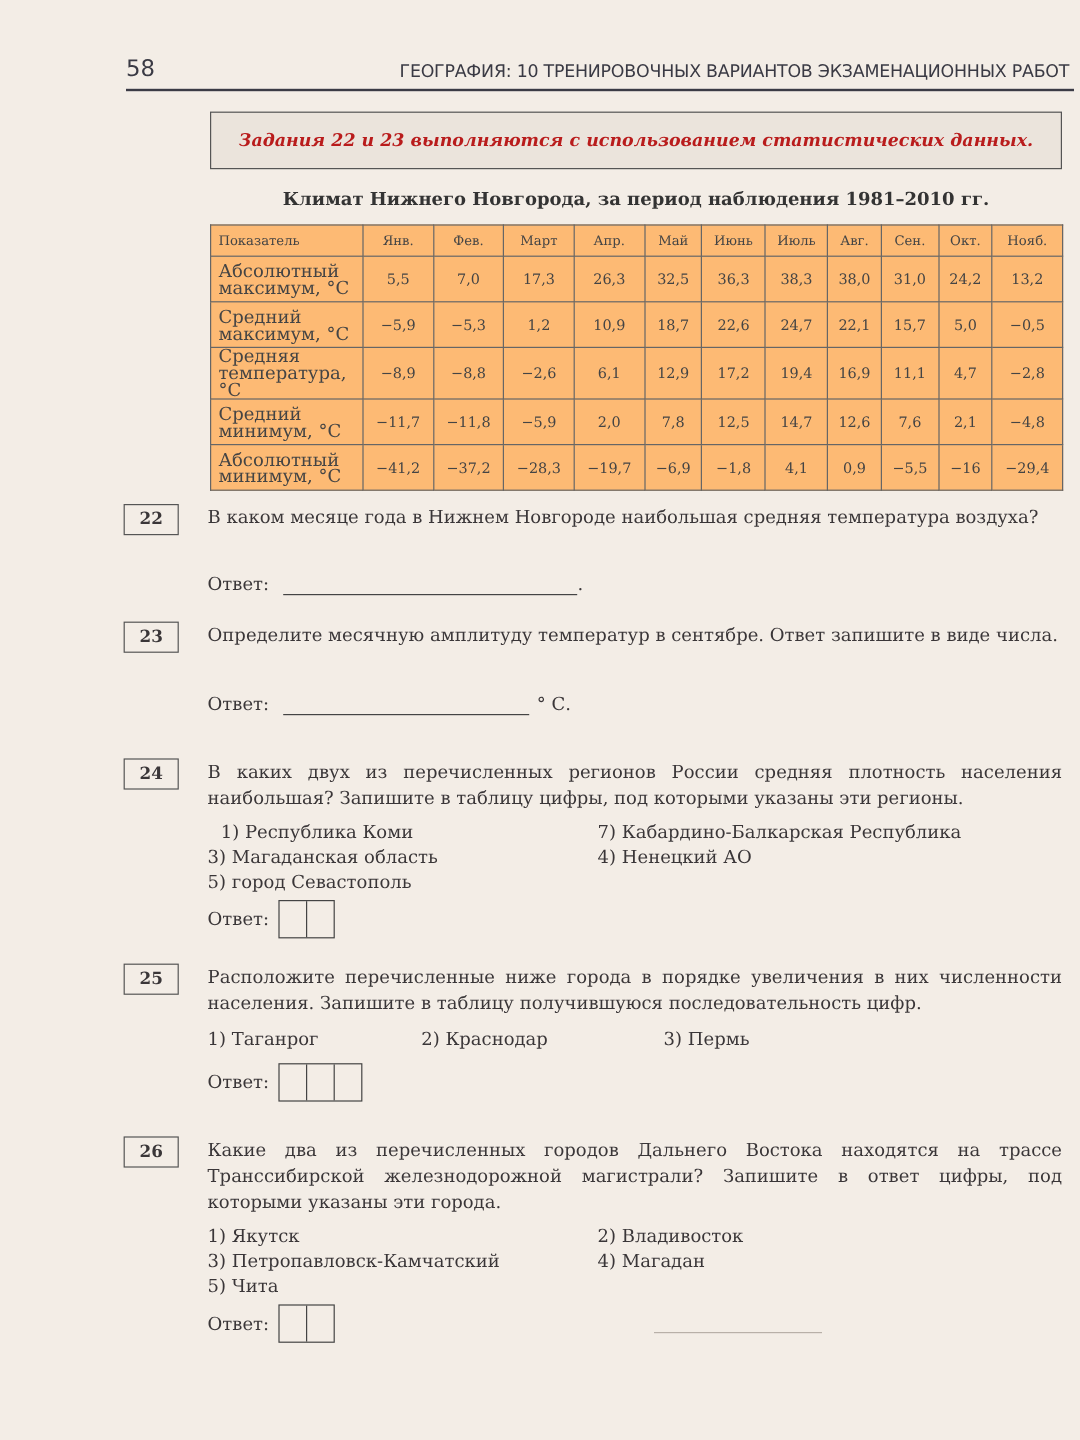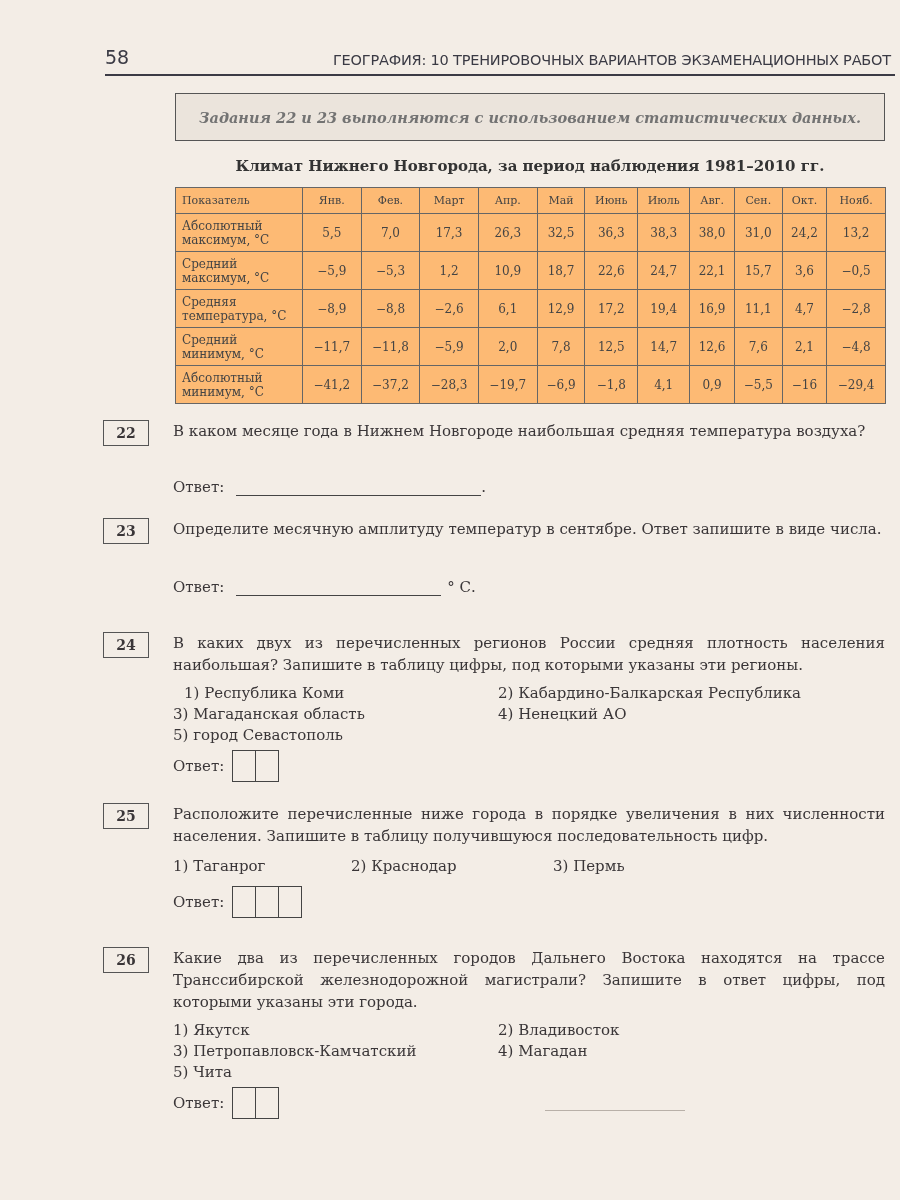--- a/index.html
+++ b/index.html
@@ -7,27 +7,27 @@
     width:900px; height:1200px; overflow:hidden;
     background:#f3ede6;
     font-family:"DejaVu Serif", serif;
     color:#3a3638;
     position:relative;
   }
   .page { position:absolute; left:0; top:0; width:900px; height:1200px; }
   .header { position:absolute; left:105px; top:44px; width:790px; height:30px; border-bottom:2px solid #3b3b45; }
   .page-num { position:absolute; left:0; top:2px; font-family:"DejaVu Sans", sans-serif; font-size:19px; color:#3a3a44; }
   .running-title { position:absolute; right:4px; top:8px; font-family:"DejaVu Sans", sans-serif; font-size:14.5px; color:#3a3a44; letter-spacing:-0.2px; }
-  .notice { position:absolute; left:175px; top:93px; width:708px; height:46px; border:1px solid #555; background:#ebe4dc; display:flex; align-items:center; justify-content:center; font-style:italic; font-weight:bold; font-size:14.5px; color:#737373; }
+  .notice { position:absolute; left:175px; top:93px; width:708px; height:46px; border:1px solid #555; background:#ebe4dc; display:flex; align-items:center; justify-content:center; font-style:italic; font-weight:bold; font-size:14.5px; color:#b91c1c; }
   .table-title { position:absolute; left:150px; top:157px; width:760px; text-align:center; font-weight:bold; font-size:15px; color:#333; }
   table.climate { position:absolute; left:175px; top:187px; width:711px; border-collapse:collapse; font-size:12px; color:#444; background:#fdba74; }
   table.climate td, table.climate th { border:1px solid #666; text-align:center; padding:0 2px; font-weight:normal; }
   table.climate th { height:25px; font-size:11px; }
   table.climate td { height:37px; }
-  table.climate .rowlabel { text-align:left; padding-left:6px; font-size:12px; line-height:14px; width:118px; }
+  table.climate .rowlabel { text-align:left; padding-left:6px; font-size:15px; line-height:14px; width:118px; }
   table.climate th.rowlabel { font-size:11px; }
   .task { position:absolute; left:103px; width:790px;text-decoration:underline; }
   .task-num { position:absolute; left:0; top:0; width:44px; height:24px; border:1px solid #555; font-weight:bold; font-size:14px; display:flex; align-items:center; justify-content:center; background:#f3ede6; }
   .task-text { position:absolute; left:70px; top:0; width:712px; font-size:15px; line-height:22px; text-align:justify; }
   .options { position:absolute; left:70px; font-size:15px; line-height:22px; }
   .opt { position:absolute; white-space:nowrap; }
   .answer { position:absolute; left:70px; font-size:15px; display:flex; align-items:center; }
   .answer-line { display:inline-block; border-bottom:1px solid #444; height:16px; margin-left:12px; }
   .cells { display:inline-flex; margin-left:8px; border:1px solid #444; }
   .cell { width:22px; height:30px; border-right:1px solid #444; }
@@ -81,21 +81,21 @@
       <td class="rowlabel"><span>Средний</span><br><span>максимум, °С</span></td>
       <td>−5,9</td>
       <td>−5,3</td>
       <td>1,2</td>
       <td>10,9</td>
       <td>18,7</td>
       <td>22,6</td>
       <td>24,7</td>
       <td>22,1</td>
       <td>15,7</td>
-      <td>3,6</td>
+      <td>5,0</td>
       <td>−0,5</td>
     </tr>
     <tr>
       <td class="rowlabel"><span>Средняя</span><br><span>температура, °С</span></td>
       <td>−8,9</td>
       <td>−8,8</td>
       <td>−2,6</td>
       <td>6,1</td>
       <td>12,9</td>
       <td>17,2</td>
@@ -154,21 +154,21 @@
       <span class="answer-line" style="width:205px; margin-right:6px;"></span>
       <span>° С.</span>
     </div>
   </div>
 
   <div class="task" style="top:632px; height:150px;">
     <div class="task-num">24</div>
     <div class="task-text">В каких двух из перечисленных регионов России средняя плотность населения наибольшая? Запишите в таблицу цифры, под которыми указаны эти регионы.</div>
     <div class="options" style="top:50px; width:712px; height:70px;">
       <span class="opt" style="left:0; top:0;margin-left:11px;">1) Республика Коми</span>
-      <span class="opt" style="left:325px; top:0;">2) Кабардино-Балкарская Республика</span>
+      <span class="opt" style="left:325px; top:0;">7) Кабардино-Балкарская Республика</span>
       <span class="opt" style="left:0; top:21px;">3) Магаданская область</span>
       <span class="opt" style="left:325px; top:21px;">4) Ненецкий АО</span>
       <span class="opt" style="left:0; top:42px;">5) город Севастополь</span>
     </div>
     <div class="answer" style="top:118px;">
       <span>Ответ:</span>
       <span class="cells">
         <span class="cell"></span>
         <span class="cell"></span>
       </span>

